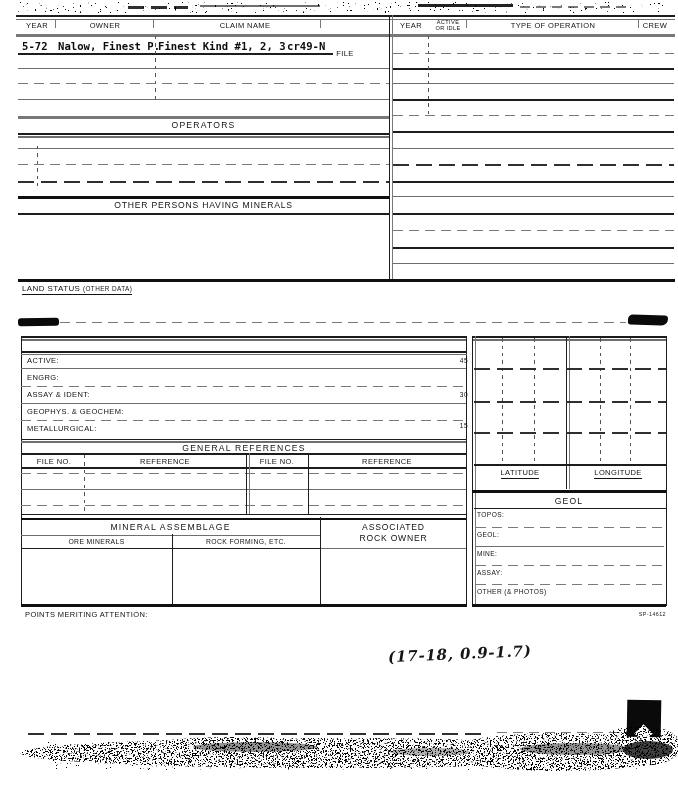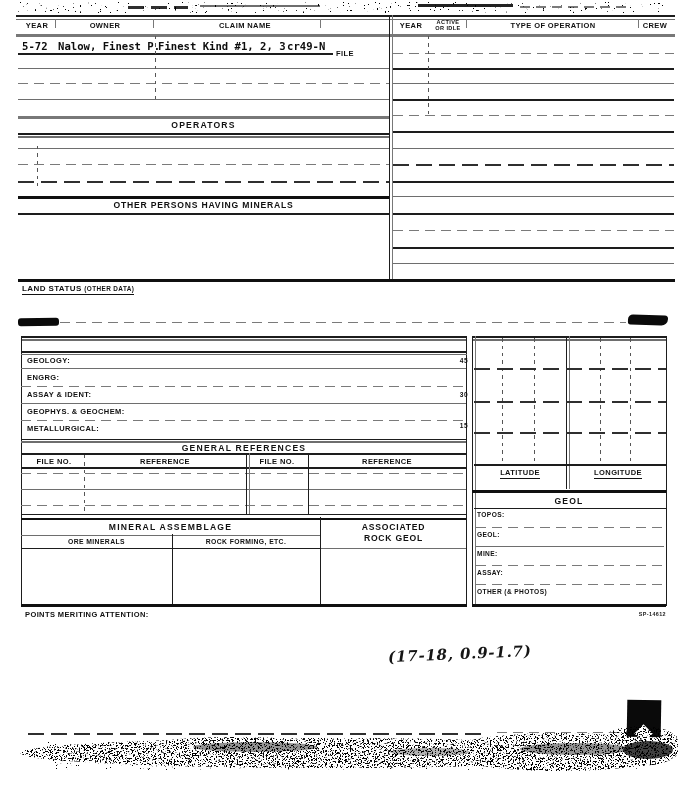--- a/index.html
+++ b/index.html
@@ -10,21 +10,21 @@
   .hl{position:absolute;height:1.6px;background:#1d1d1d;}
   .hl.g{height:1.3px;background:#6e6e6e;}
   .hl.d{height:1.5px;background:repeating-linear-gradient(90deg,#2f2f2f 0 16px,rgba(0,0,0,0) 16px 23px);}
   .hl.gd{height:1.2px;background:repeating-linear-gradient(90deg,#7a7a7a 0 10px,rgba(0,0,0,0) 10px 16px);}
   .hl.hv{height:2.5px;background:#101010;}
   .hl.bar{height:3.3px;background:#787878;}
   .vl{position:absolute;width:1.4px;background:#1d1d1d;}
   .vl.g{width:1.1px;background:#787878;}
   .vl.dt{width:1.3px;background:repeating-linear-gradient(180deg,#555 0 3.5px,rgba(0,0,0,0) 3.5px 7.5px);}
   
-  .lbl{position:absolute;font-weight:bold;font-size:7.5px;color:#111;letter-spacing:.4px;white-space:nowrap;}
+  .lbl{position:absolute;font-weight:normal;font-size:7.5px;color:#111;letter-spacing:.4px;white-space:nowrap;}
   .lbl.sm{font-size:6.2px;}
   .lbl.ctr{text-align:center;}
   .title{font-size:8.6px;letter-spacing:1.2px;}
   .wide{letter-spacing:4.5px;}
   .und{border-bottom:1.5px solid #111;padding-bottom:1px;}
   .mono{position:absolute;font-family:"DejaVu Sans Mono",monospace;font-weight:bold;
         font-size:10.6px;color:#0d0d0d;white-space:nowrap;}
   .hand{position:absolute;font-family:"DejaVu Serif",serif;font-style:italic;font-weight:bold;
         font-size:15px;letter-spacing:.8px;color:#151515;transform:rotate(-2.5deg);white-space:nowrap;}
   .blob{position:absolute;background:#0a0a0a;}
@@ -114,21 +114,21 @@
   <div class="blob" style="left:628px;top:315px;width:40px;height:10px;border-radius:6px 4px 8px 3px;transform:rotate(2deg);"></div>
 
   <div class="hl" style="left:21px;top:336px;width:446px;height:1.8px;"></div>
   <div class="hl g" style="left:21px;top:339.4px;width:446px;"></div>
   <div class="vl" style="left:21px;top:336px;height:270px;"></div>
   <div class="vl" style="left:466px;top:336px;height:270px;"></div>
 
   <div class="hl" style="left:21px;top:351px;width:446px;"></div>
   <div class="hl g" style="left:21px;top:354px;width:446px;"></div>
 
-  <div class="lbl" style="left:27px;top:356px;">GEOLOGY:</div>
+  <div class="lbl" style="left:27px;top:356px;">ACTIVE:</div>
   <div class="hl g" style="left:21px;top:368px;width:445px;"></div>
   <div class="lbl" style="left:27px;top:373px;">ENGRG:</div>
   <div class="hl gd" style="left:21px;top:385.5px;width:445px;"></div>
   <div class="lbl" style="left:27px;top:390px;">ASSAY &amp; IDENT:</div>
   <div class="hl g" style="left:21px;top:402.5px;width:445px;"></div>
   <div class="lbl" style="left:27px;top:407px;">GEOPHYS. &amp; GEOCHEM:</div>
   <div class="hl gd" style="left:21px;top:419.5px;width:445px;"></div>
   <div class="lbl" style="left:27px;top:424px;">METALLURGICAL:</div>
   <div class="hl" style="left:21px;top:438.5px;width:445px;"></div>
   <div class="hl g" style="left:21px;top:441.4px;width:445px;"></div>
@@ -151,21 +151,21 @@
   <div class="hl hv" style="left:21px;top:517.5px;width:445px;"></div>
 
   <div class="lbl ctr title" style="left:21px;top:522px;width:299px;">MINERAL ASSEMBLAGE</div>
   <div class="hl g" style="left:21px;top:534.5px;width:299px;"></div>
   <div class="lbl ctr" style="left:21px;top:538px;width:151px;font-size:6.8px;">ORE MINERALS</div>
   <div class="lbl ctr" style="left:172px;top:538px;width:148px;font-size:6.8px;">ROCK FORMING, ETC.</div>
   <div class="hl" style="left:21px;top:547.5px;width:299px;"></div>
   <div class="vl" style="left:172px;top:534px;height:70px;"></div>
   <div class="vl" style="left:320px;top:517px;height:87px;"></div>
   <div class="lbl ctr title" style="left:321px;top:522px;width:145px;letter-spacing:.8px;">ASSOCIATED</div>
-  <div class="lbl ctr title" style="left:321px;top:532.5px;width:145px;letter-spacing:.8px;">ROCK GEOL</div>
+  <div class="lbl ctr title" style="left:321px;top:532.5px;width:145px;letter-spacing:.8px;">ROCK OWNER</div>
   <div class="hl g" style="left:321px;top:547.5px;width:145px;"></div>
   <div class="hl hv" style="left:21px;top:603.5px;width:446px;height:3px;"></div>
 
   <div class="lbl" style="left:25px;top:610px;">POINTS MERITING ATTENTION:</div>
 
   <div class="hl" style="left:472px;top:336px;width:194px;height:1.8px;"></div>
   <div class="hl g" style="left:472px;top:339.4px;width:194px;"></div>
   <div class="vl" style="left:472px;top:336px;height:270px;"></div>
   <div class="vl g" style="left:475px;top:336px;height:270px;"></div>
   <div class="vl" style="left:666px;top:336px;height:270px;"></div>

